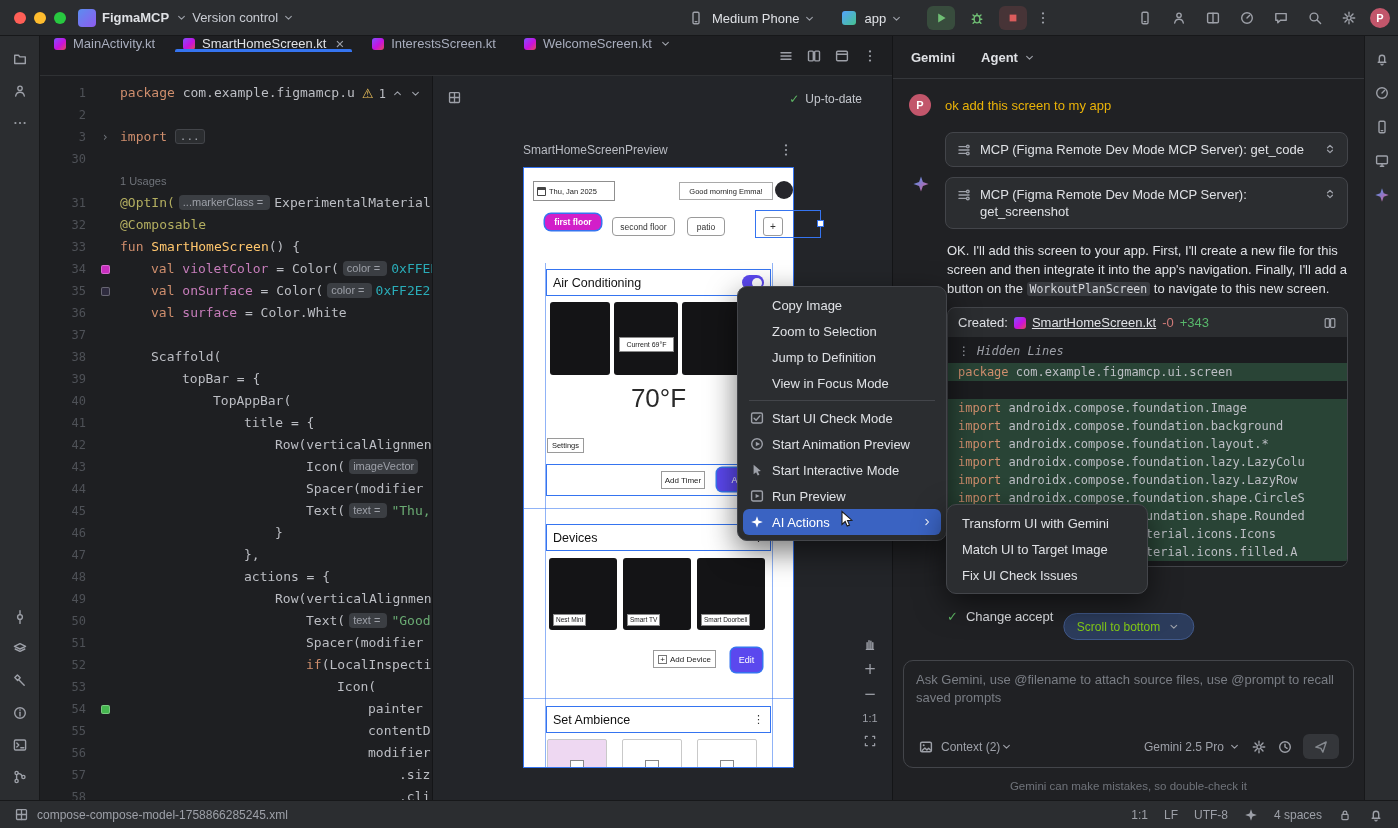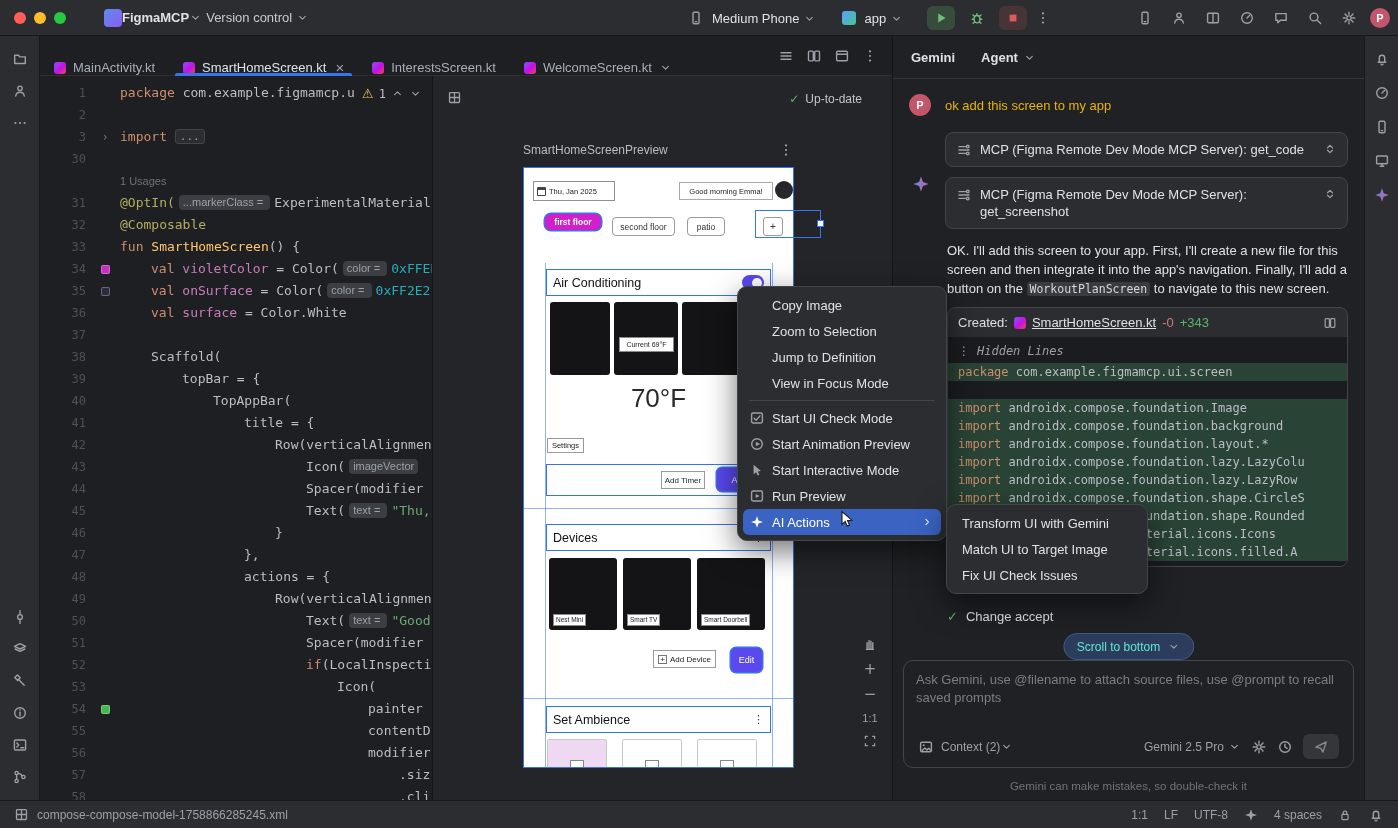--- a/index.html
+++ b/index.html
@@ -8,21 +8,21 @@
 .row{display:flex;align-items:center}
 .ic{display:inline-flex;align-items:center;justify-content:center;color:#9da0a8;flex:none}
 svg{display:block}
 
 
 .titlebar{position:absolute;left:0;top:0;width:1398px;height:36px;background:#2b2d30;border-bottom:1px solid #17181a;display:flex;align-items:center;z-index:6}
 .traffic{display:flex;gap:8px;padding:0 10px 0 14px}
 .tl{width:12px;height:12px;border-radius:50%;display:inline-block}
 .tl.r{background:#ff5f57}.tl.y{background:#febc2e}.tl.g{background:#28c840}
 .applogo{width:18px;height:18px;border-radius:4px;background:linear-gradient(135deg,#5b8def,#8f5bef);flex:none}
-.proj{margin-left:28px;color:#dfe1e5;font-weight:700}
+.proj{gap:6px;margin-left:2px;color:#dfe1e5;font-weight:700}
 .vcs{gap:4px;margin-left:4px;color:#c8cbd2}
 .tb-center{position:absolute;left:688px;top:0;height:36px;display:flex;align-items:center;gap:8px}
 .seltext{color:#dfe1e5}
 .tbtn{width:28px;height:24px;border-radius:6px;display:flex;align-items:center;justify-content:center;flex:none}
 .run{background:rgba(94,170,100,.25);color:#6fbe74}
 .debug{color:#6fbe74}
 .stop{background:rgba(219,92,92,.16);color:#db5c5c}
 .tb-right{position:absolute;right:8px;top:0;height:36px;display:flex;align-items:center;gap:8px}
 .tico{width:26px;height:24px;border-radius:5px}
 .avatar{width:20px;height:20px;border-radius:50%;background:#c2566b;color:#fff;font-size:11px;font-weight:700;display:flex;align-items:center;justify-content:center}
@@ -138,21 +138,21 @@
 .cc-hdr{display:flex;align-items:center;gap:6px;padding:7px 10px;color:#dfe1e5}
 .cc-file{text-decoration:underline;color:#dfe1e5}
 .cc-del{color:#d07b78}.cc-add{color:#57b66a}
 .cc-diffic{margin-left:auto;color:#9da0a8;display:flex}
 .cc-code{background:#1b1c1f;font-family:"DejaVu Sans Mono","Liberation Mono",monospace;font-size:12px;line-height:18px;padding:5px 0;color:#bcbec4}
 .dl{padding:0 10px;white-space:pre;overflow:hidden}
 .dl.added{background:#294436}
 .hiddenrow{color:#9da0a8;font-style:italic;display:flex;gap:7px;padding:0 10px 3px}
 .change-row{margin:42px 0 0 38px;display:flex;gap:8px;align-items:center;color:#dfe1e5}
 .ok-check{color:#5fb865;font-family:"DejaVu Sans",sans-serif}
-.scrollbtn{position:absolute;left:50%;transform:translateX(-50%);bottom:140px;background:#2c3c5c;border:1px solid #41598a;border-radius:14px;height:27px;display:flex;align-items:center;gap:7px;padding:0 13px;color:#5eead4;font-size:12px;z-index:5;white-space:nowrap}
+.scrollbtn{position:absolute;left:50%;transform:translateX(-50%);bottom:160px;background:#2c3c5c;border:1px solid #41598a;border-radius:14px;height:27px;display:flex;align-items:center;gap:7px;padding:0 13px;color:#84cc16;font-size:12px;z-index:5;white-space:nowrap}
 .promptbox{position:absolute;left:10px;right:10px;bottom:32px;height:108px;border:1px solid #43454a;border-radius:10px;padding:10px 12px}
 .prompt-input{width:100%;height:44px;background:transparent;border:none;outline:none;resize:none;color:#dfe1e5;font-family:"Liberation Sans",sans-serif;font-size:13px;line-height:18px}
 .prompt-input::placeholder{color:#7a7e85}
 .prompt-controls{position:absolute;left:10px;right:10px;bottom:8px;display:flex;align-items:center;gap:7px;color:#9da0a8;font-size:12px;padding:0 4px}
 .pc-right{margin-left:auto;display:flex;align-items:center;gap:10px}
 .sendbtn{width:36px;height:25px;border-radius:6px;background:#34363a;display:flex;align-items:center;justify-content:center;color:#85898f}
 .chat-foot{position:absolute;left:0;right:0;bottom:8px;text-align:center;color:#6f737a;font-size:11.5px}
 
 
 .statusbar{position:absolute;left:0;top:800px;width:1398px;height:28px;background:#2b2d30;border-top:1px solid #17181a;display:flex;align-items:center;padding:0 14px;color:#9da0a8;font-size:12px;gap:8px;z-index:6}
@@ -388,21 +388,21 @@
                 <stop offset="1" stop-color="#D3608B"></stop>
               </linearGradient>
             </defs>
             <path d="M8 1.3 9.7 6.3 14.7 8 9.7 9.7 8 14.7 6.3 9.7 1.3 8 6.3 6.3Z" fill="url(#gg1)"></path>
           </svg>
         </span>
       </span>
   </div>
 
   <div class="tabbar">
-    <span id="tabs" style="display:flex;align-items:flex-end">
+    <span id="tabs" style="display:flex;align-items:flex-start">
         <div class="tab">
   <span class="ktic"></span>
   <span>MainActivity.kt</span>
 
  </div>
         <div class="tab active">
   <span class="ktic"></span>
   <span>SmartHomeScreen.kt</span>
   <span class="tab-close">×</span>
 

